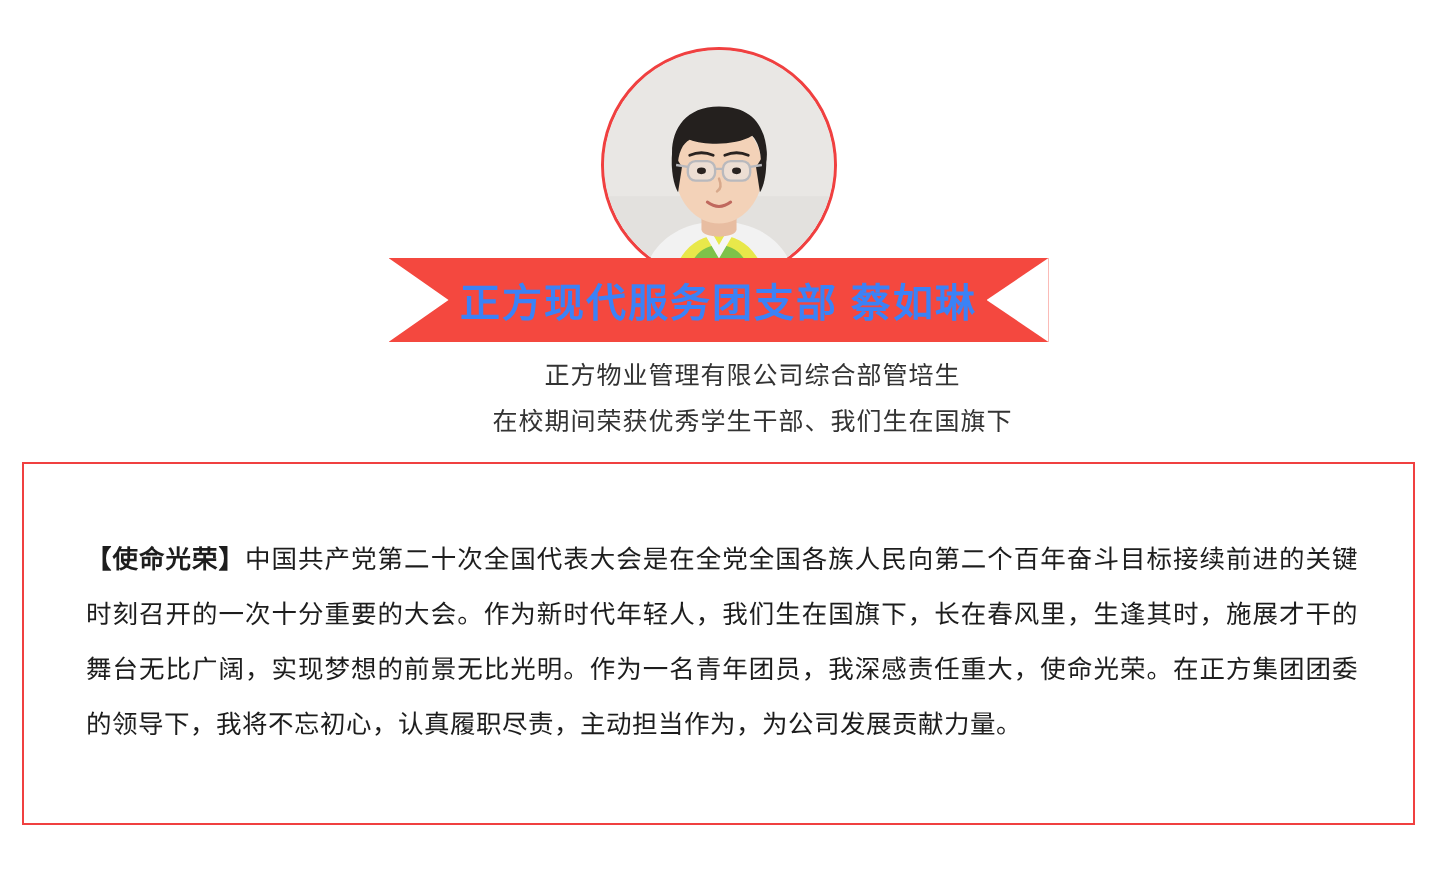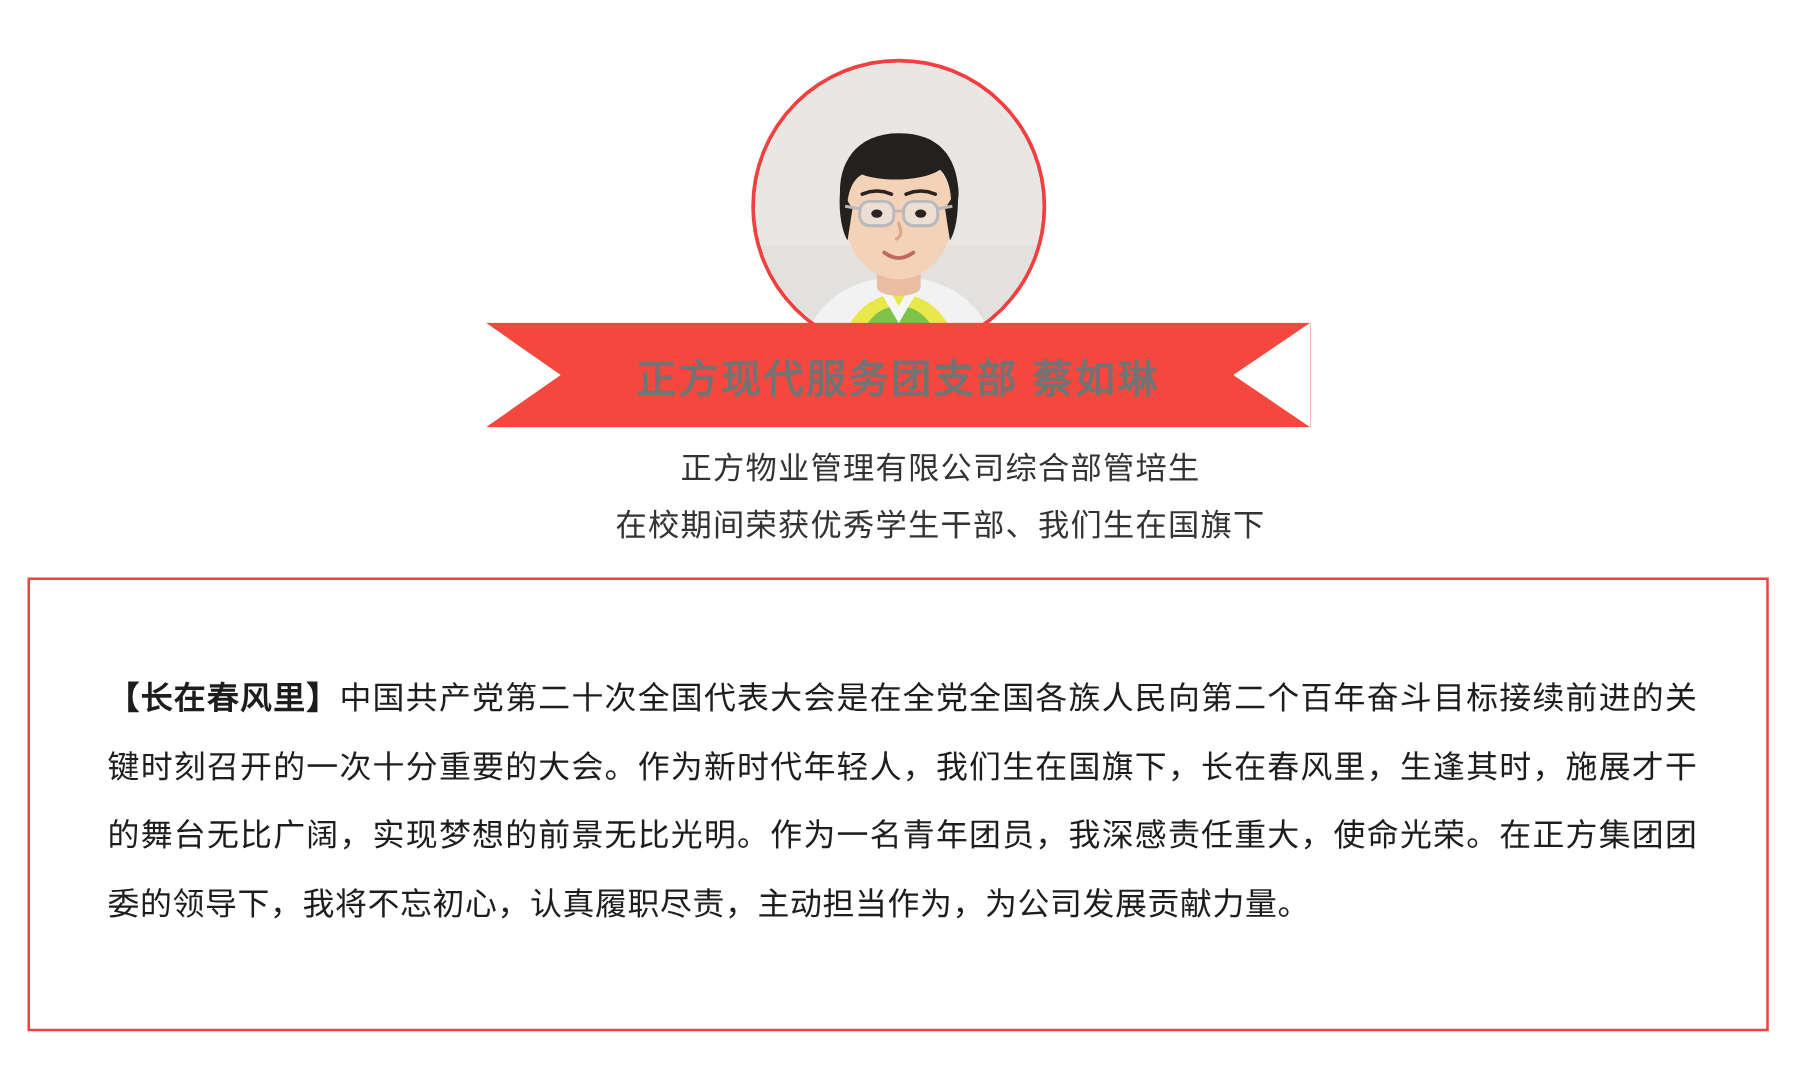--- a/index.html
+++ b/index.html
@@ -79,22 +79,22 @@
   }
   .ribbon-label {
     position: absolute;
     left: 0;
     top: 0;
     width: 660px;
     height: 84px;
     display: flex;
     align-items: center;
     justify-content: center;
-    color: #737373;
-    font-size: 32px;
+    color: #3b82f6;
+    font-size: 40px;
     font-weight: bold;
     letter-spacing: 2px;
     white-space: nowrap;
   }
 
   
   .subtitles {
     position: absolute;
     left: 0;
     top: 352px;
@@ -194,17 +194,17 @@
     <div class="ribbon-label">正方现代服务团支部 蔡如琳</div>
   </div>
 
   <div class="subtitles">
     <div class="subtitle-line">正方物业管理有限公司综合部管培生</div>
     <div class="subtitle-line">在校期间荣获优秀学生干部、我们生在国旗下</div>
   </div>
 
   <div class="testimonial">
     <p class="testimonial-text">
-      <span class="lead">【长在春风里】</span><span>中国共产党第二十次全国代表大会是在全党全国各族人民向第二个百年奋斗目标接续前进的关键时刻召开的一次十分重要的大会。作为新时代年轻人，我们生在国旗下，长在春风里，生逢其时，施展才干的舞台无比广阔，实现梦想的前景无比光明。作为一名青年团员，我深感责任重大，使命光荣。在正方集团团委的领导下，我将不忘初心，认真履职尽责，主动担当作为，为公司发展贡献力量。</span>
+      <span class="lead">【使命光荣】</span><span>中国共产党第二十次全国代表大会是在全党全国各族人民向第二个百年奋斗目标接续前进的关键时刻召开的一次十分重要的大会。作为新时代年轻人，我们生在国旗下，长在春风里，生逢其时，施展才干的舞台无比广阔，实现梦想的前景无比光明。作为一名青年团员，我深感责任重大，使命光荣。在正方集团团委的领导下，我将不忘初心，认真履职尽责，主动担当作为，为公司发展贡献力量。</span>
     </p>
   </div>
 
 </div>
 
 </body></html>

